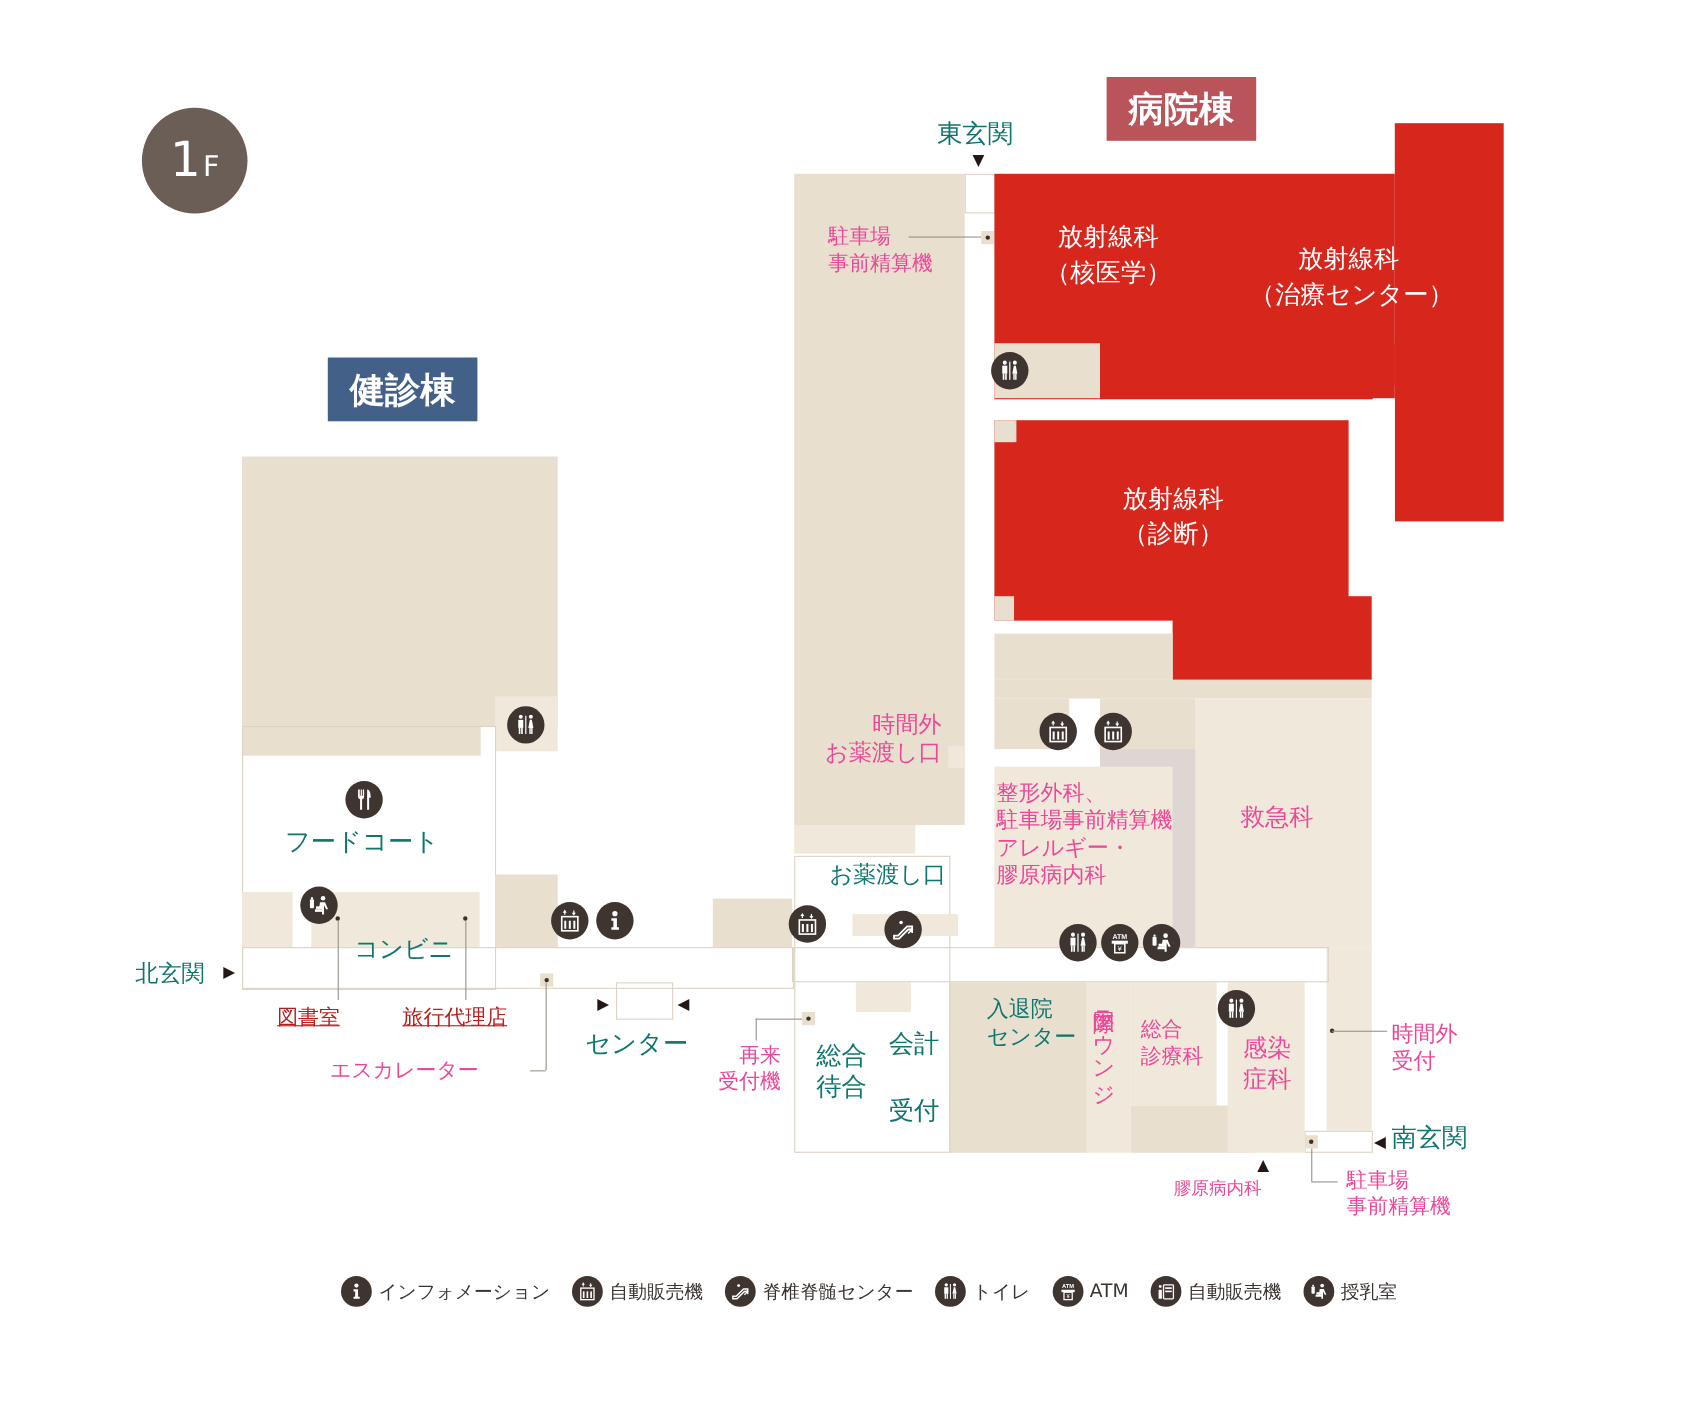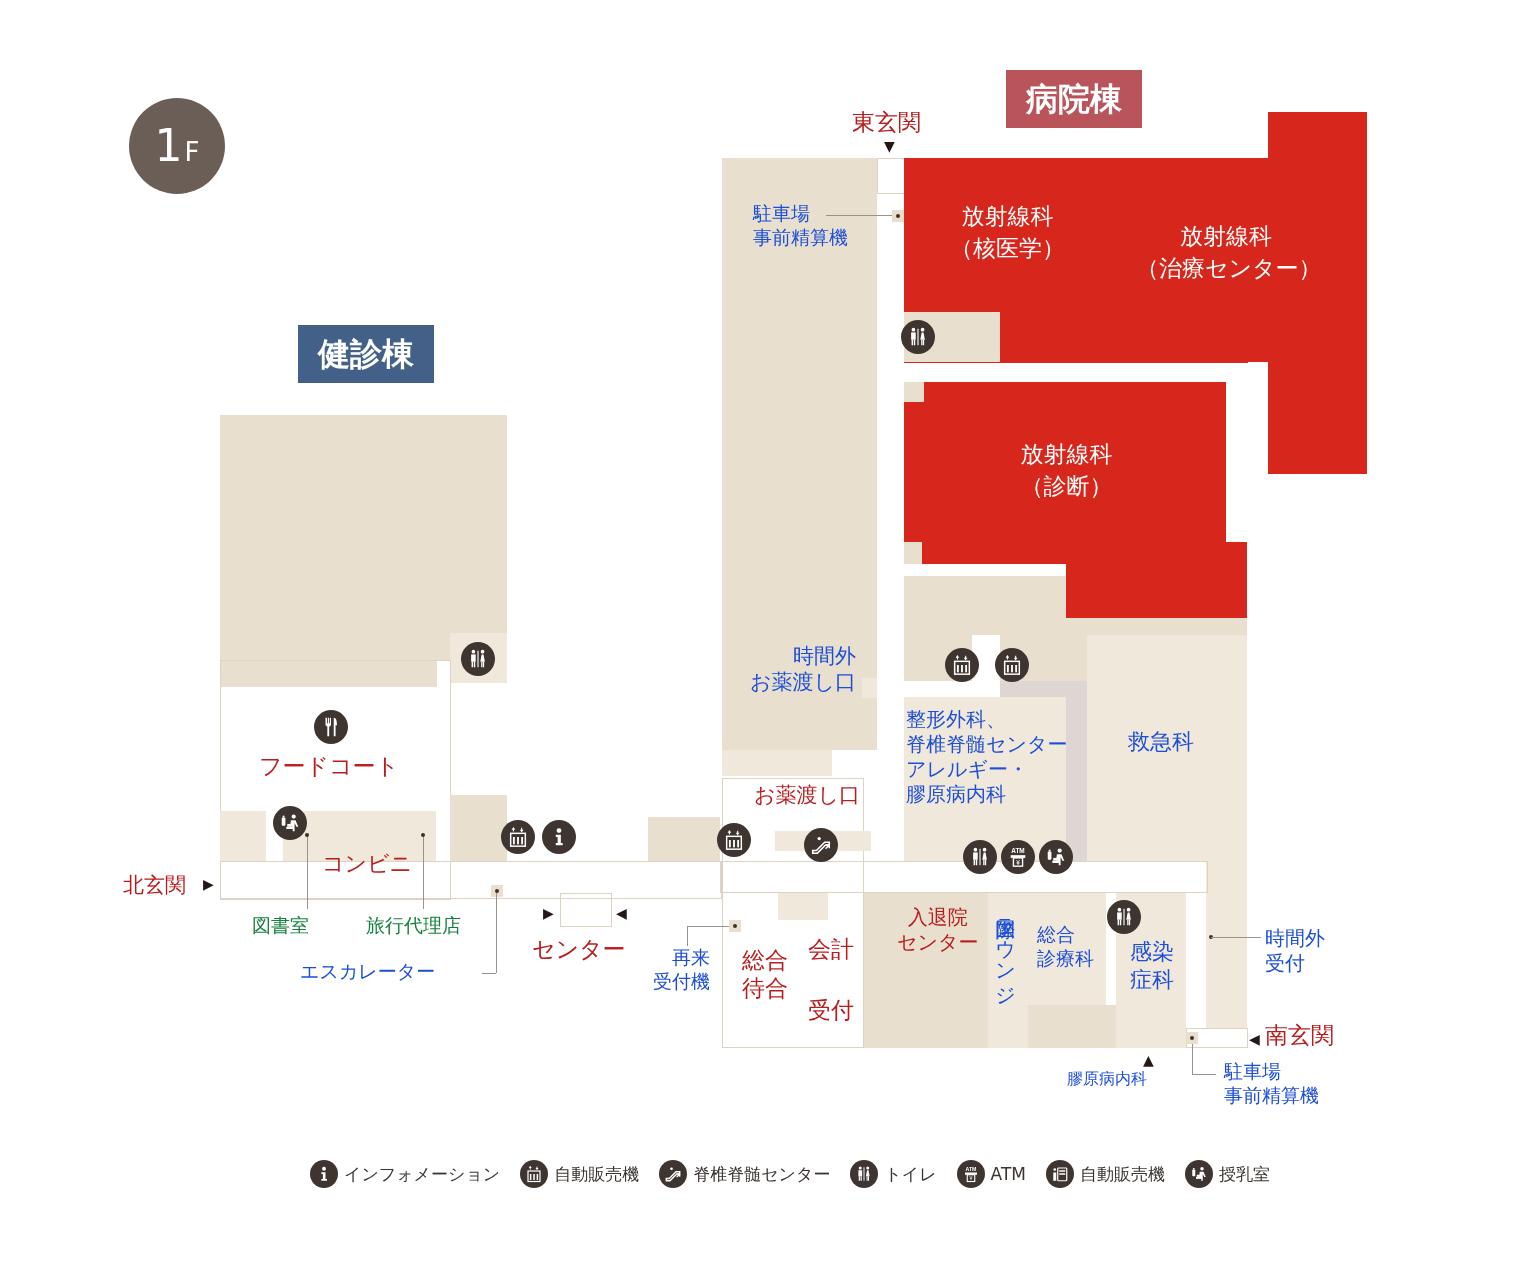--- a/index.html
+++ b/index.html
@@ -10,23 +10,23 @@
   .room.grey { background:#ddd6d3; }
   .red { position:absolute; background:#d7271d; }
   .wht { position:absolute; background:#ffffff; }
   .outline { position:absolute; border:1px solid #ddd3c2; box-sizing:border-box; background:transparent; }
   .line { position:absolute; background:#9a928b; }
   .dot { position:absolute; width:4px; height:4px; border-radius:50%; background:#3b302b; }
   .pin { position:absolute; width:12px; height:12px; background:#e8dfcf; }
   .pin::after { content:""; position:absolute; left:4px; top:4px; width:4px; height:4px; border-radius:50%; background:#3b302b; }
   .label { position:absolute; white-space:pre; line-height:1.25; }
   .lbl-white { color:#ffffff; font-size:23px; text-align:center; line-height:1.4; }
-  .lbl-dark { color:#1d4ed8; font-size:21px;font-family:Liberation Mono, monospace; }
-  .lbl-grey { color:#15803d; font-size:19px; }
-  .lbl-big { color:#b91c1c; font-size:23px;text-align:center; }
+  .lbl-dark { color:#ec4899; font-size:21px; }
+  .lbl-grey { color:#b91c1c; font-size:19px;text-decoration:underline; }
+  .lbl-big { color:#0f766e; font-size:23px; }
   .vertical { writing-mode:vertical-rl; text-orientation:upright; letter-spacing:0; }
   .icon { position:absolute; width:34px; height:34px; border-radius:50%; background:#3e3430;
           display:flex; align-items:center; justify-content:center; color:#fff; }
   .icon svg { width:22px; height:22px; }
   .badge-floor { position:absolute; left:129px; top:98px; width:96px; height:96px; border-radius:50%;
                  background:#6b5e57; color:#fff; display:flex; align-items:baseline; justify-content:center; }
   .badge-floor .n { font-size:44px; line-height:96px; }
   .badge-floor .f { font-size:26px; margin-left:2px; }
   .bldg { position:absolute; color:#fff; font-size:32px; font-weight:bold; text-align:center; }
   .arrow { position:absolute; font-size:14px; color:#231815; }
@@ -180,21 +180,21 @@
 <div class="label lbl-white" style="left:1136px; top:220px; width:180px;">放射線科
 （治療センター）</div>
 <div class="label lbl-white" style="left:1004px; top:438px; width:125px;">放射線科
 （診断）</div>
 
 <div class="label lbl-dark" style="left:748px; top:645px; text-align:right; width:108px;">時間外
 お薬渡し口</div>
 <div class="label lbl-big" style="left:754px; top:782px; font-size:21px;">お薬渡し口</div>
 
 <div class="label lbl-dark" style="left:906px; top:708px; font-size:20px;">整形外科、
-脊椎脊髄センター
+駐車場事前精算機
 アレルギー・
 膠原病内科</div>
 <div class="label lbl-dark" style="left:1128px; top:730px; font-size:22px;">救急科</div>
 
 <div class="label lbl-big" style="left:897px; top:905px; font-size:20px;">入退院
 センター</div>
 <div class="label lbl-dark vertical" style="left:994px; top:904px; font-size:20px; line-height:1;">国際ラウンジ</div>
 <div class="label lbl-dark" style="left:1037px; top:925px; font-size:19px;">総合
 診療科</div>
 <div class="label lbl-dark" style="left:1130px; top:940px; font-size:22px;">感染

